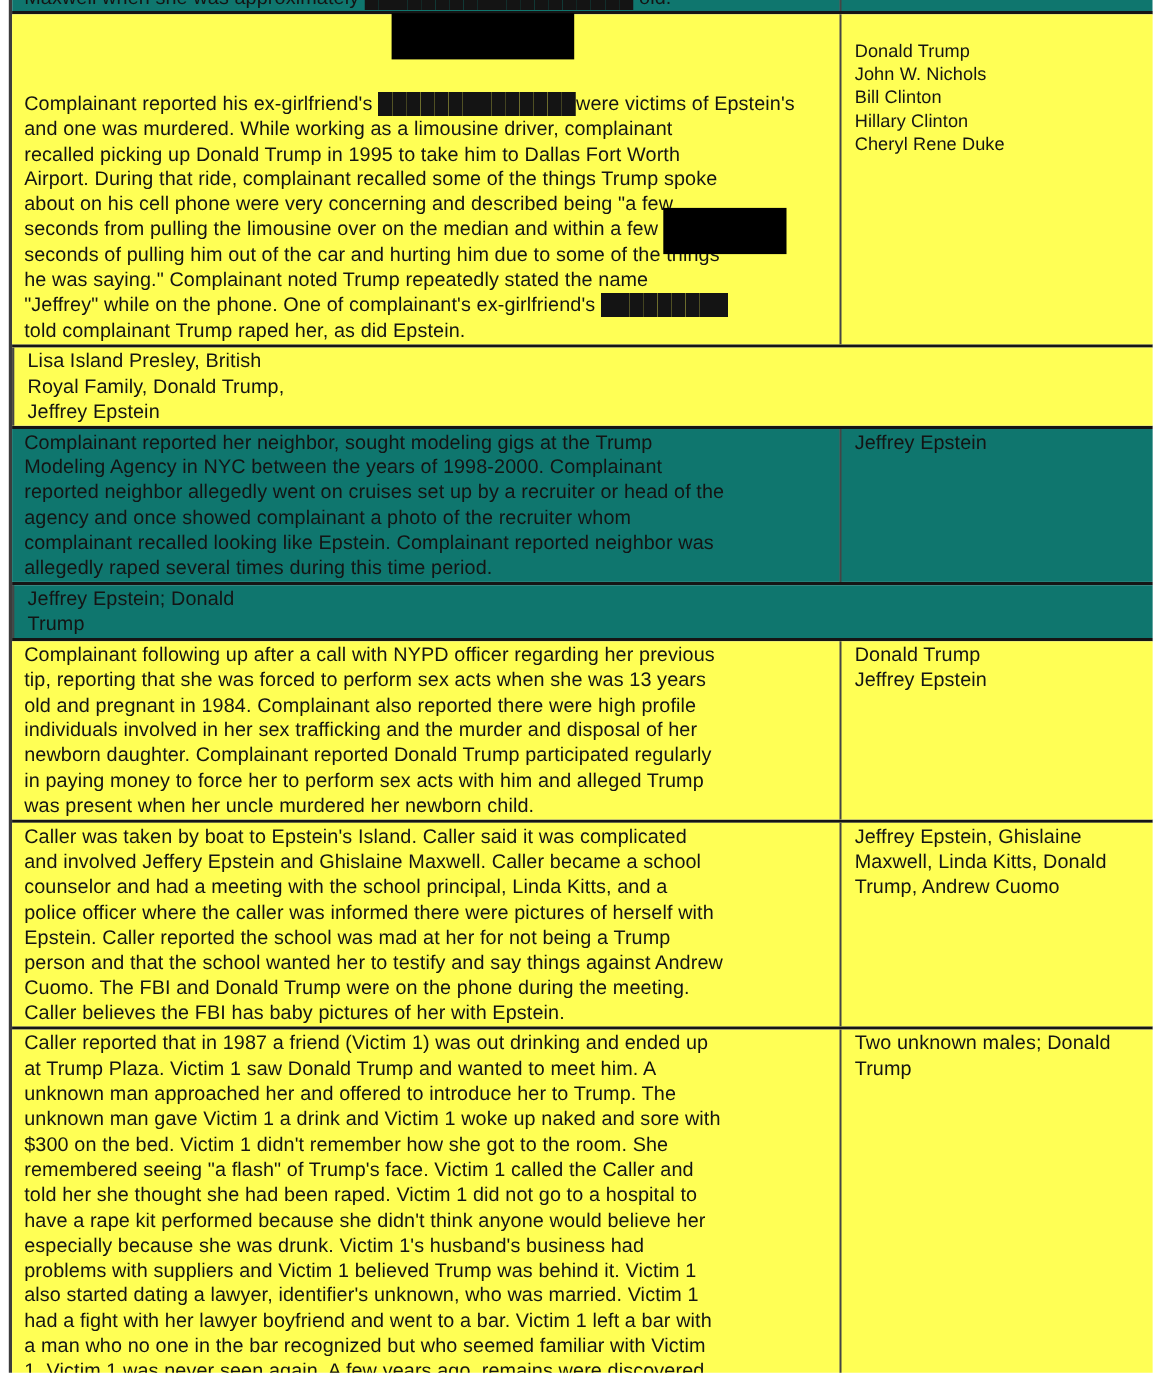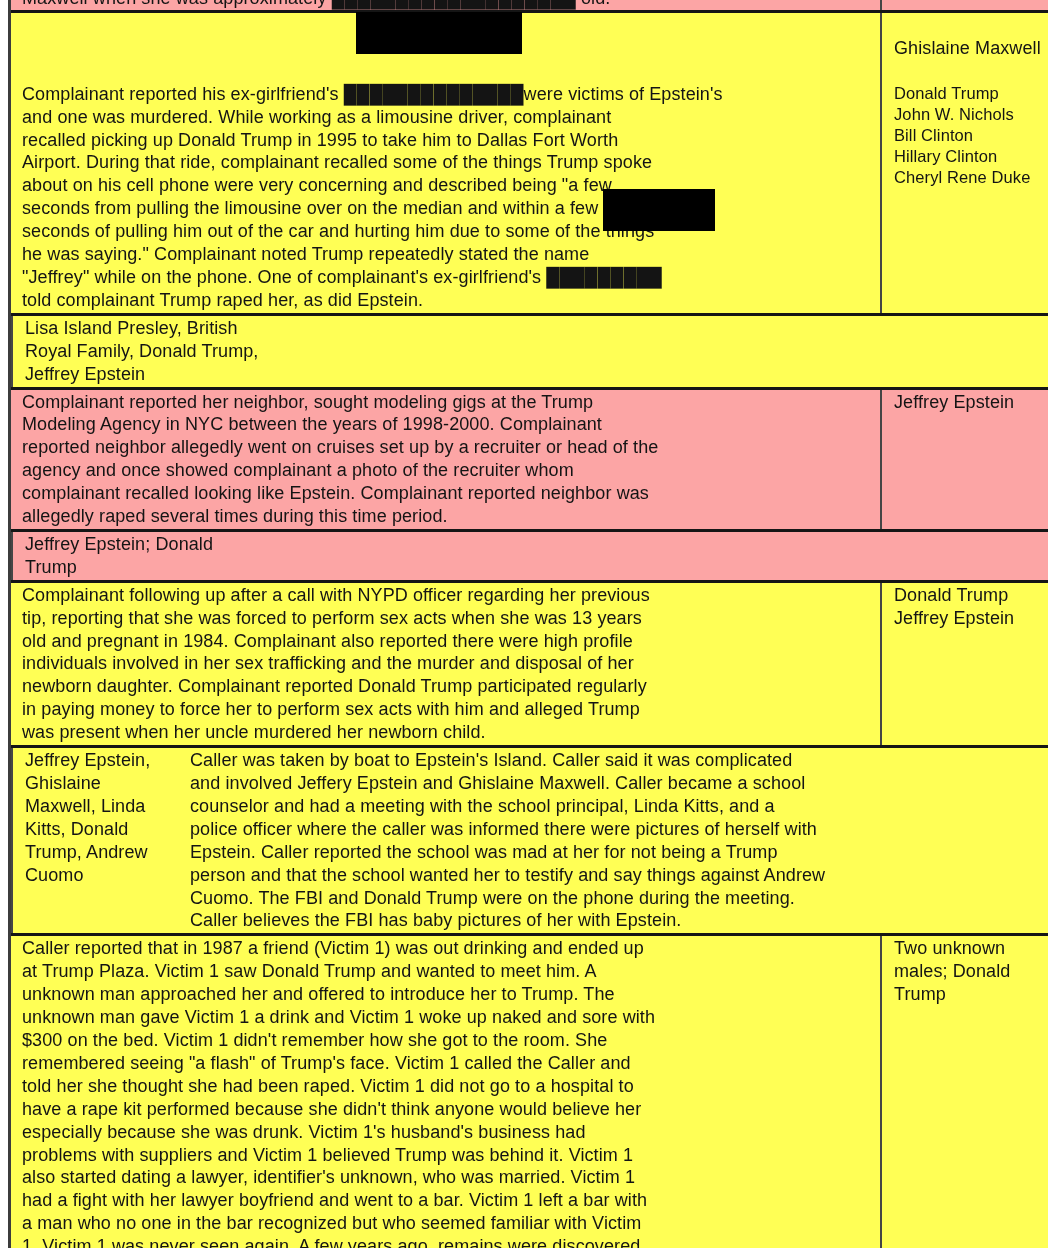--- a/index.html
+++ b/index.html
@@ -22,31 +22,31 @@
   }
   .cell {
     box-sizing: border-box;
     font-size: 18px;
     line-height: 22.9px;
     color: #141414;
     white-space: pre-line;
     letter-spacing: 0.1px;
   }
   .cell.desc {
-    width: 869px;
+    width: 752px;
     padding: 1px 8px 1px 11px;
     position: relative;
   }
   .cell.names {
     flex: 1;
     border-left: 2px solid #454545;
     padding: 1px 6px 1px 12px;
   }
   .row.hl .cell { background: #ffff55; }
-  .row.plain .cell { background: #fca5a5; }
+  .row.plain .cell { background: #0f766e; }
 
   
   .row.frag-top { height: 13px; overflow: hidden; }
   .row.frag-top .cell { padding-top: 0; padding-bottom: 0; }
   .row.frag-top .inner { margin-top: -13px; display: block; }
 
   .names .primary { font-size: 18px; line-height: 22.9px; display: block; }
   .names .secondary { font-size: 16.5px; line-height: 21px; display: block; }
 
   .redaction {
@@ -76,21 +76,20 @@
 recalled picking up Donald Trump in 1995 to take him to Dallas Fort Worth
 Airport. During that ride, complainant recalled some of the things Trump spoke
 about on his cell phone were very concerning and described being "a few
 seconds from pulling the limousine over on the median and within a few
 seconds of pulling him out of the car and hurting him due to some of the things
 he was saying." Complainant noted Trump repeatedly stated the name
 "Jeffrey" while on the phone. One of complainant's ex-girlfriend's █████████
 told complainant Trump raped her, as did Epstein.</span>
     </div>
     <div class="cell names">
-      <span class="primary">Ghislaine Maxwell</span>
       <span class="secondary">Donald Trump
 John W. Nichols
 Bill Clinton
 Hillary Clinton
 Cheryl Rene Duke</span>
     </div>
   </div>
 
   <div class="row hl">
     <div class="cell names">Lisa Island Presley, British
@@ -119,31 +118,31 @@
 old and pregnant in 1984. Complainant also reported there were high profile
 individuals involved in her sex trafficking and the murder and disposal of her
 newborn daughter. Complainant reported Donald Trump participated regularly
 in paying money to force her to perform sex acts with him and alleged Trump
 was present when her uncle murdered her newborn child.</div>
     <div class="cell names">Donald Trump
 Jeffrey Epstein</div>
   </div>
 
   <div class="row hl">
-    <div class="cell names">Jeffrey Epstein, Ghislaine
-Maxwell, Linda Kitts, Donald
-Trump, Andrew Cuomo</div>
     <div class="cell desc">Caller was taken by boat to Epstein's Island. Caller said it was complicated
 and involved Jeffery Epstein and Ghislaine Maxwell. Caller became a school
 counselor and had a meeting with the school principal, Linda Kitts, and a
 police officer where the caller was informed there were pictures of herself with
 Epstein. Caller reported the school was mad at her for not being a Trump
 person and that the school wanted her to testify and say things against Andrew
 Cuomo. The FBI and Donald Trump were on the phone during the meeting.
 Caller believes the FBI has baby pictures of her with Epstein.</div>
+    <div class="cell names">Jeffrey Epstein, Ghislaine
+Maxwell, Linda Kitts, Donald
+Trump, Andrew Cuomo</div>
   </div>
 
   <div class="row hl">
     <div class="cell desc">Caller reported that in 1987 a friend (Victim 1) was out drinking and ended up
 at Trump Plaza. Victim 1 saw Donald Trump and wanted to meet him. A
 unknown man approached her and offered to introduce her to Trump. The
 unknown man gave Victim 1 a drink and Victim 1 woke up naked and sore with
 $300 on the bed. Victim 1 didn't remember how she got to the room. She
 remembered seeing "a flash" of Trump's face. Victim 1 called the Caller and
 told her she thought she had been raped. Victim 1 did not go to a hospital to

